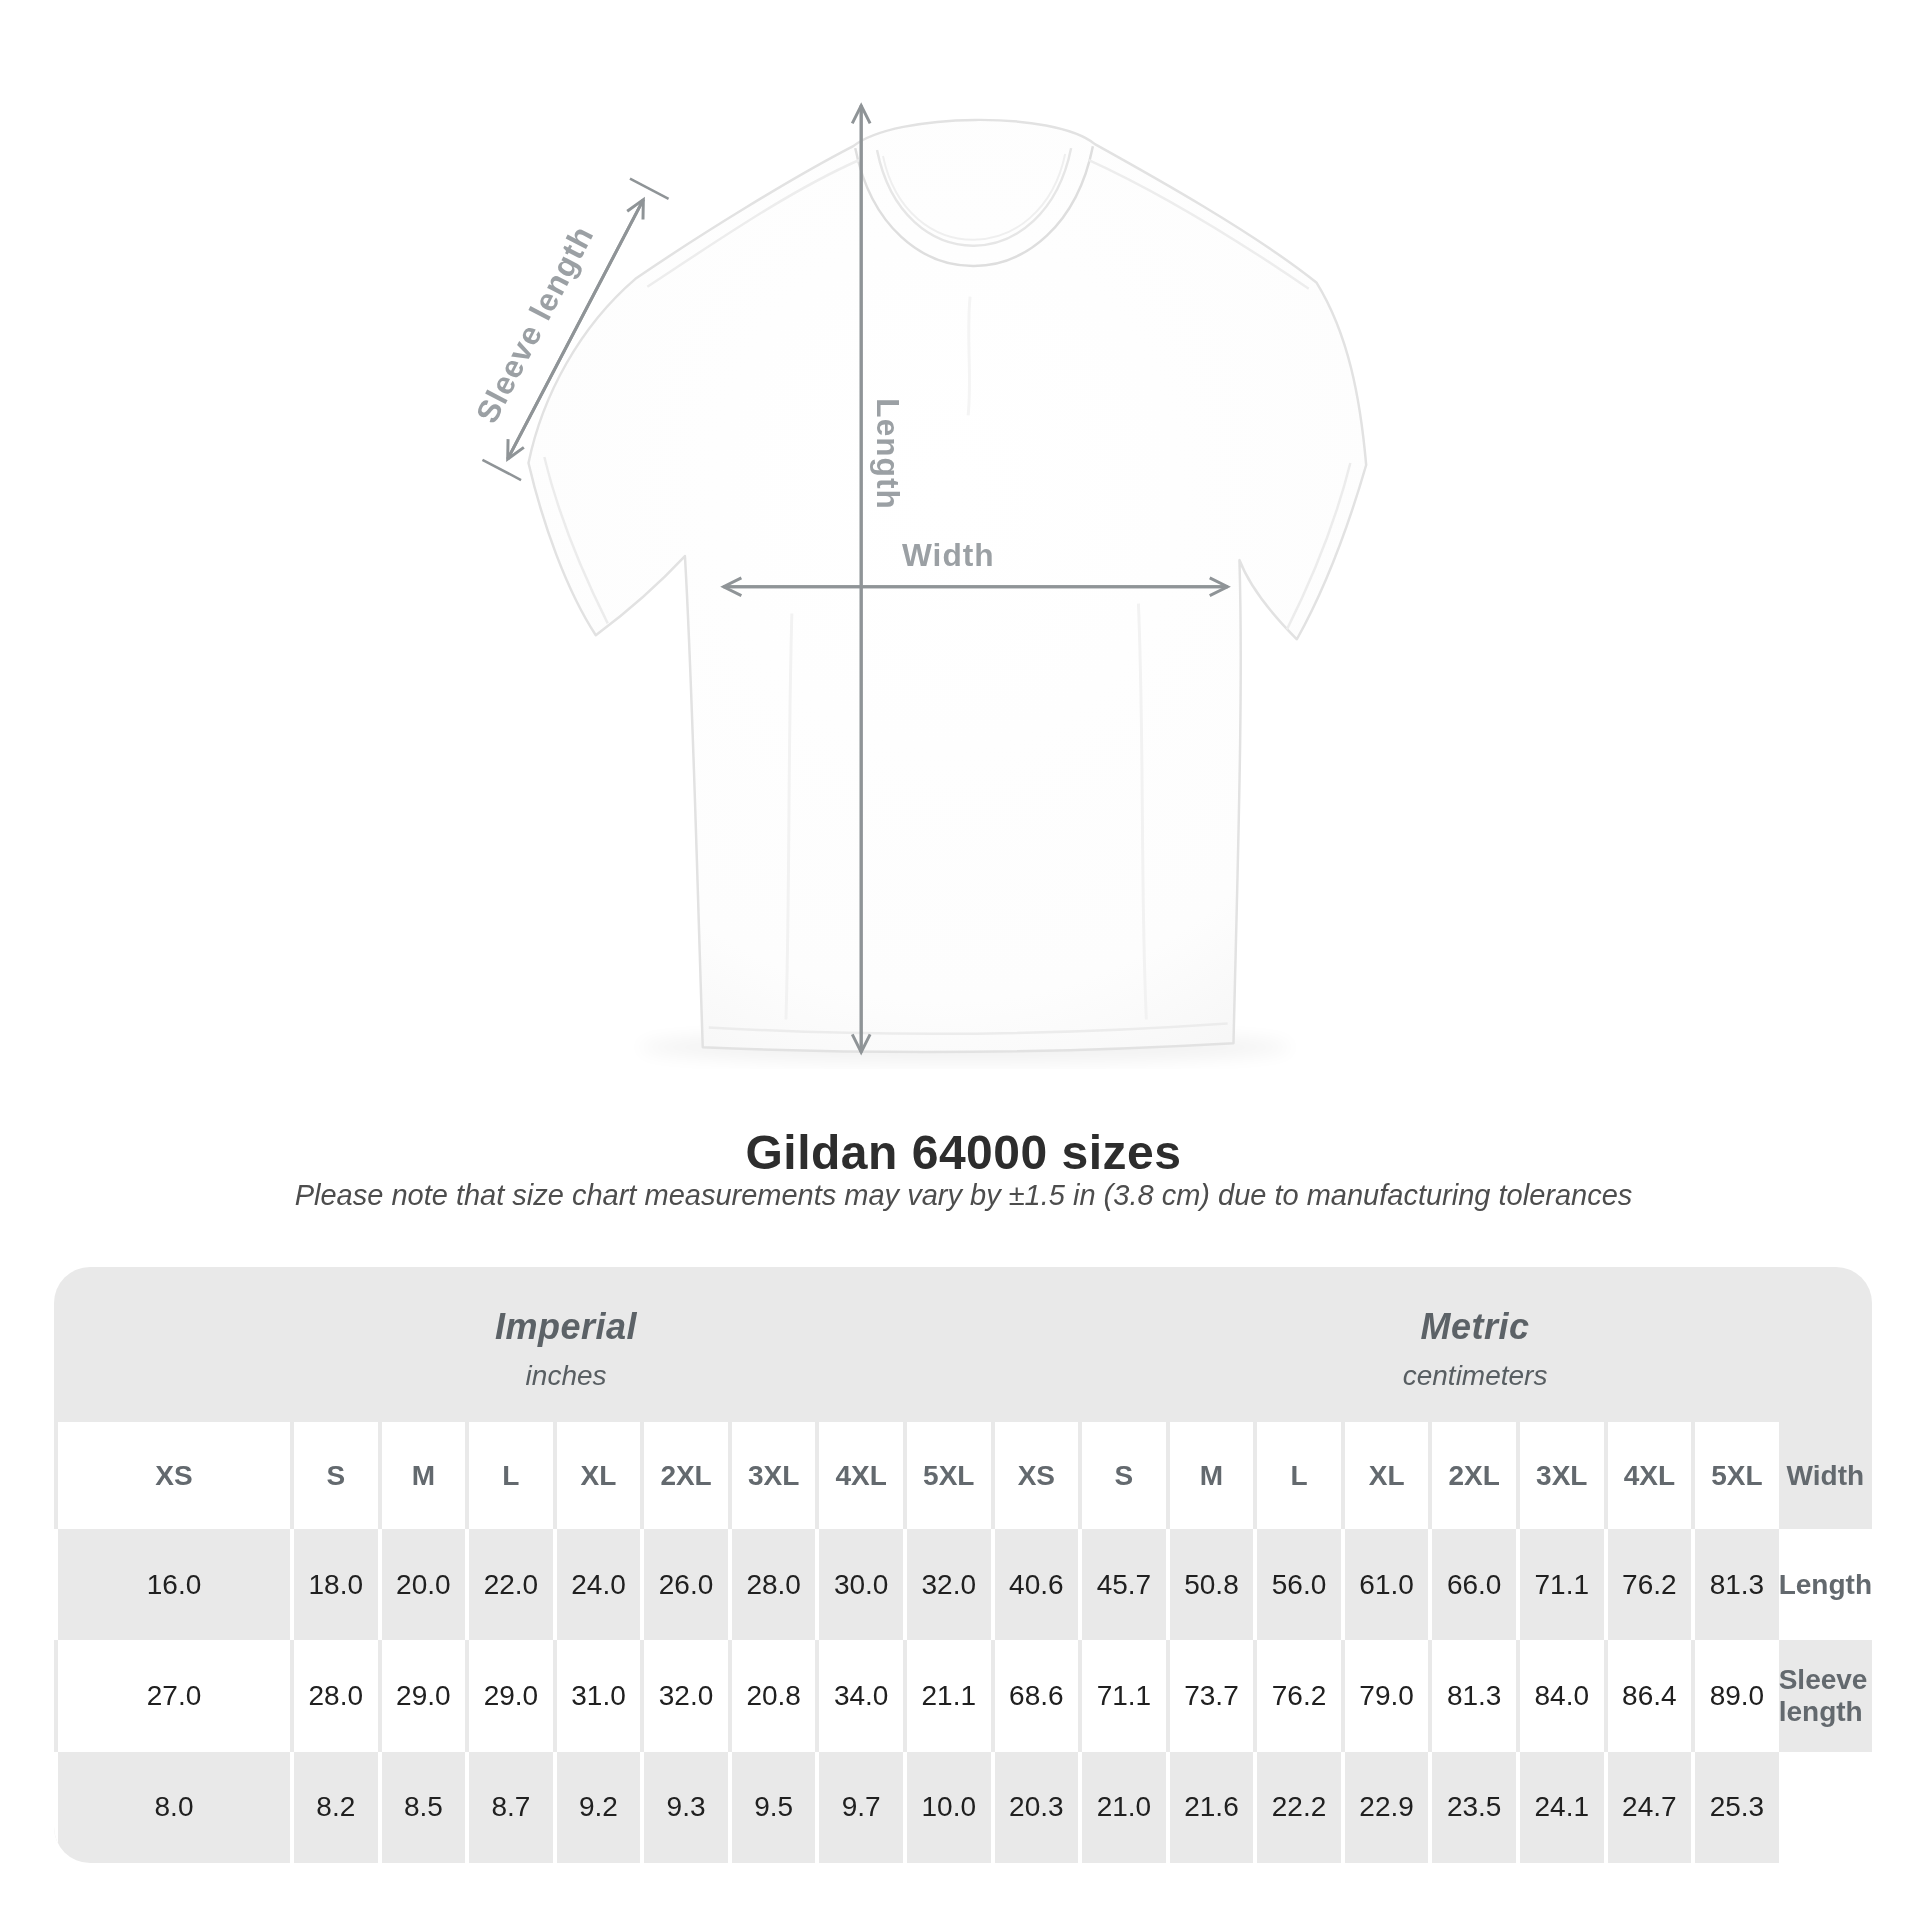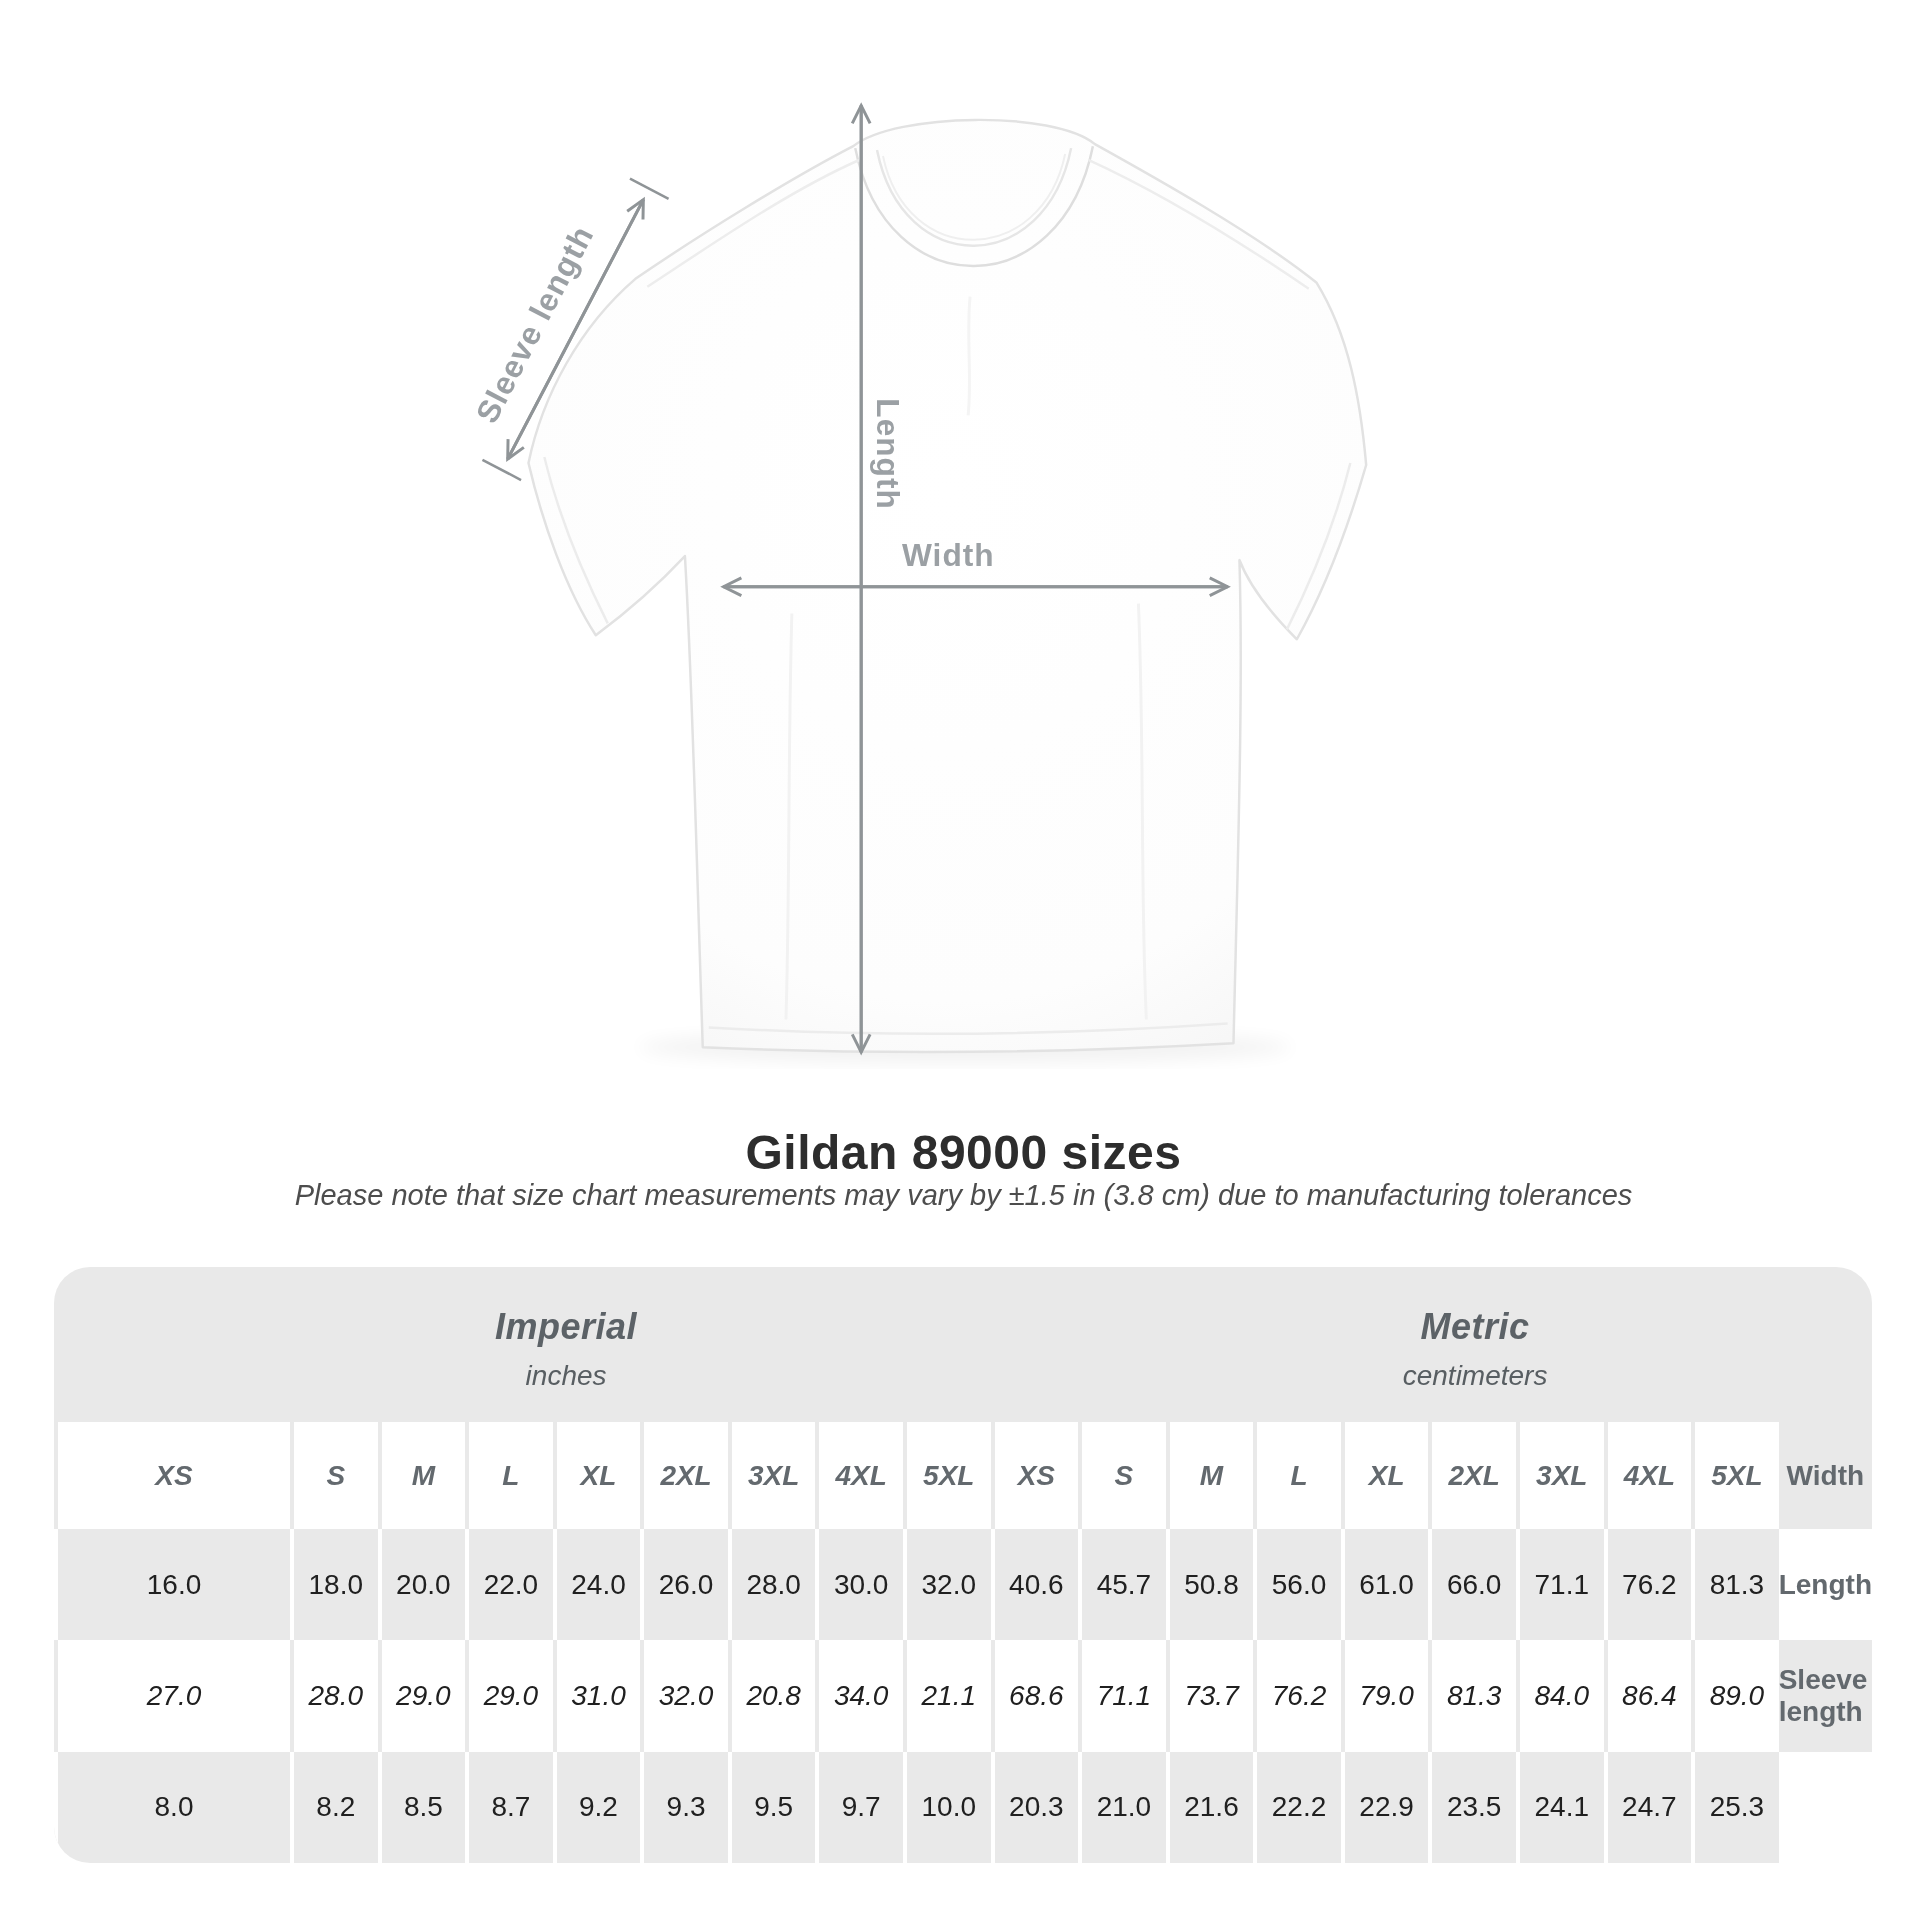--- a/index.html
+++ b/index.html
@@ -43,21 +43,21 @@
     display:flex;flex-direction:column;align-items:center;justify-content:center;
     padding-top:8px;
   }
   .band-imperial{grid-column:1 / 11;}
   .band-metric{grid-column:11 / 20;}
   .unit-name{font-size:36px;font-weight:700;font-style:italic;color:var(--unit-header-text);letter-spacing:0.5px;}
   .unit-sub{font-size:28px;font-style:italic;color:var(--unit-sub-text);margin-top:12px;}
   .cell{display:flex;align-items:center;justify-content:center;}
   .row-white{background:var(--table-row);}
   .row-gray{background:var(--table-row-alt);}
-  .sep-gray{border-left:4px solid var(--table-band);font-style:italic;}
+  .sep-gray{border-left:4px solid var(--table-band);}
   .sep-white{border-left:4px solid var(--table-row);}
   .hdr{font-weight:700;font-size:28px;color:var(--size-header-text);}
   .rlabel{font-weight:700;font-size:28px;color:var(--row-label-text);}
   .val{font-size:28px;color:var(--value-text);}
   svg text{font-family:"Liberation Sans", sans-serif;}
   .measure-label{font-size:32px;font-weight:700;fill:var(--diagram-label);letter-spacing:1px;}
 </style>
 </head>
 <body>
 
@@ -130,21 +130,21 @@
         <line x1="731" y1="593" x2="1240" y2="593" marker-end="url(#arrowhead)"></line>
         <line x1="1240" y1="593" x2="731" y2="593" marker-end="url(#arrowhead)"></line>
       </g>
     </g>
 
     <text class="measure-label" x="550" y="333" text-anchor="middle" transform="rotate(-62.5 550 333)">Sleeve length</text>
     <text class="measure-label" x="897" y="470" text-anchor="middle" transform="rotate(90 897 459)">Length</text>
     <text class="measure-label" x="958" y="572" text-anchor="middle">Width</text>
   </svg>
 
-  <h1 class="page-title">Gildan 89000 sizes</h1>
+  <h1 class="page-title">Gildan 64000 sizes</h1>
   <p class="tolerance-note">Please note that size chart measurements may vary by ±1.5 in (3.8 cm) due to manufacturing tolerances</p>
 
   <div class="size-table" id="size-grid">
     <div class="band band-metric">
       <div class="unit-name">Metric</div>
       <div class="unit-sub">centimeters</div>
     </div>
     <div class="band band-imperial">
       <div class="unit-name">Imperial</div>
       <div class="unit-sub">inches</div>

